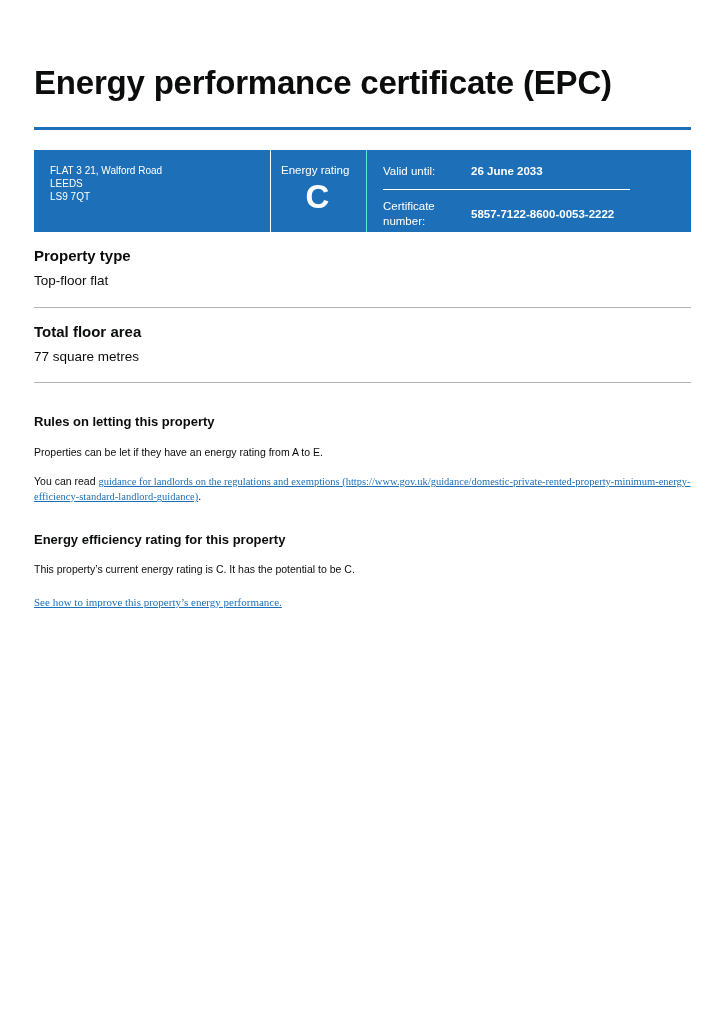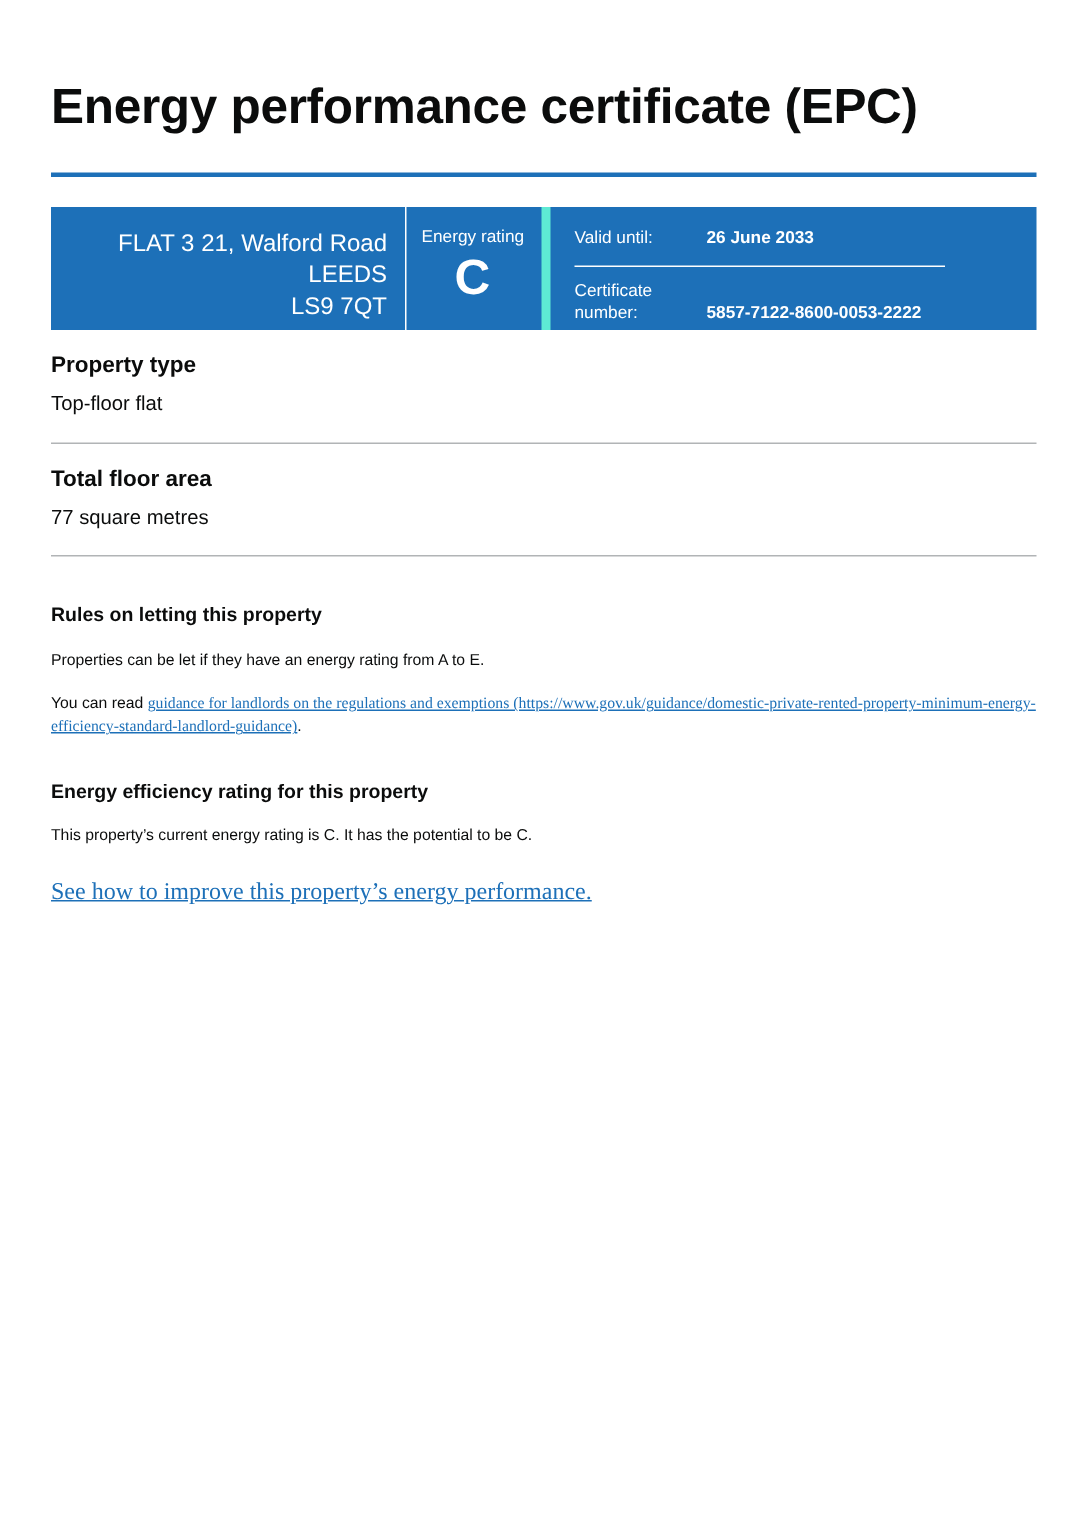--- a/index.html
+++ b/index.html
@@ -12,21 +12,21 @@
     height: 1024px;
     font-family: "Liberation Sans", sans-serif;
     color: #0b0c0c;
     -webkit-font-smoothing: antialiased;
   }
   .page {
     position: relative;
     width: 725px;
     height: 1024px;
     box-sizing: border-box;
-    padding: 4px 34px;
+    padding: 16px 34px;
   }
   
   .title {
     margin: 0;
     padding-top: 48px;
     font-size: 33px;
     line-height: 1.18;
     font-weight: bold;
     letter-spacing: -0.2px;
     color: #0b0c0c;
@@ -48,29 +48,28 @@
     height: 82px;
     box-sizing: border-box;
   }
   .summary-address {
     width: 237px;
     box-sizing: border-box;
     padding: 14px 12px 10px 16px;
     border-right: 1px solid #ffffff;
   }
   .summary-address div {
-    font-size: 16px;
+    font-size: 10px;
     line-height: 1.32;
-    text-align: right;
   }
   .summary-rating {
     width: 96px;
     box-sizing: border-box;
     padding: 14px 6px 0 10px;
-    border-right: 6px solid #5eead4;
+    border-right: 1px solid #5eead4;
     text-align: left;
   }
   .summary-rating .lbl {
     font-size: 11.5px;
     line-height: 1.2;
   }
   .summary-rating .grade {
     font-size: 33px;
     font-weight: bold;
     line-height: 1.05;
@@ -78,21 +77,21 @@
     padding-right: 6px;
     margin-top: 2px;
   }
   .summary-meta {
     flex: 1;
     box-sizing: border-box;
     padding: 14px 14px 0 16px;
   }
   .meta-row {
     display: flex;
-    align-items: flex-end;
+    align-items: center;
     font-size: 11.5px;
     line-height: 1.25;
   }
   .meta-row .k {
     width: 88px;
     flex: none;
   }
   .meta-row .v {
     font-weight: bold;
   }
@@ -141,21 +140,21 @@
     line-height: 1.45;
   }
   a.link {
     color: #1d70b8;
     text-decoration: underline;
     font-family: Liberation Serif, serif;
   }
   .section-gap { height: 26px; }
   .improve {
     margin-top: 18px;
-    font-size: 16px;
+    font-size: 11px;
     line-height: 1.45;
   }
 </style>
 </head>
 <body>
 
 <div class="page">
 
   <h1 class="title">Energy performance certificate (EPC)</h1>
   <div class="title-rule"></div>

